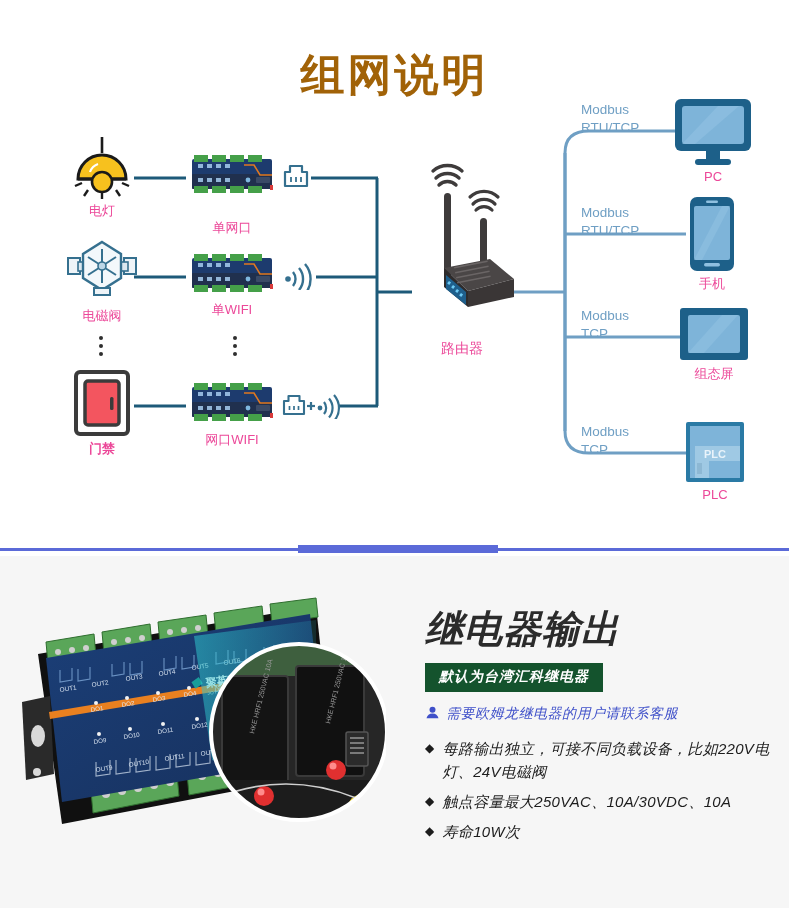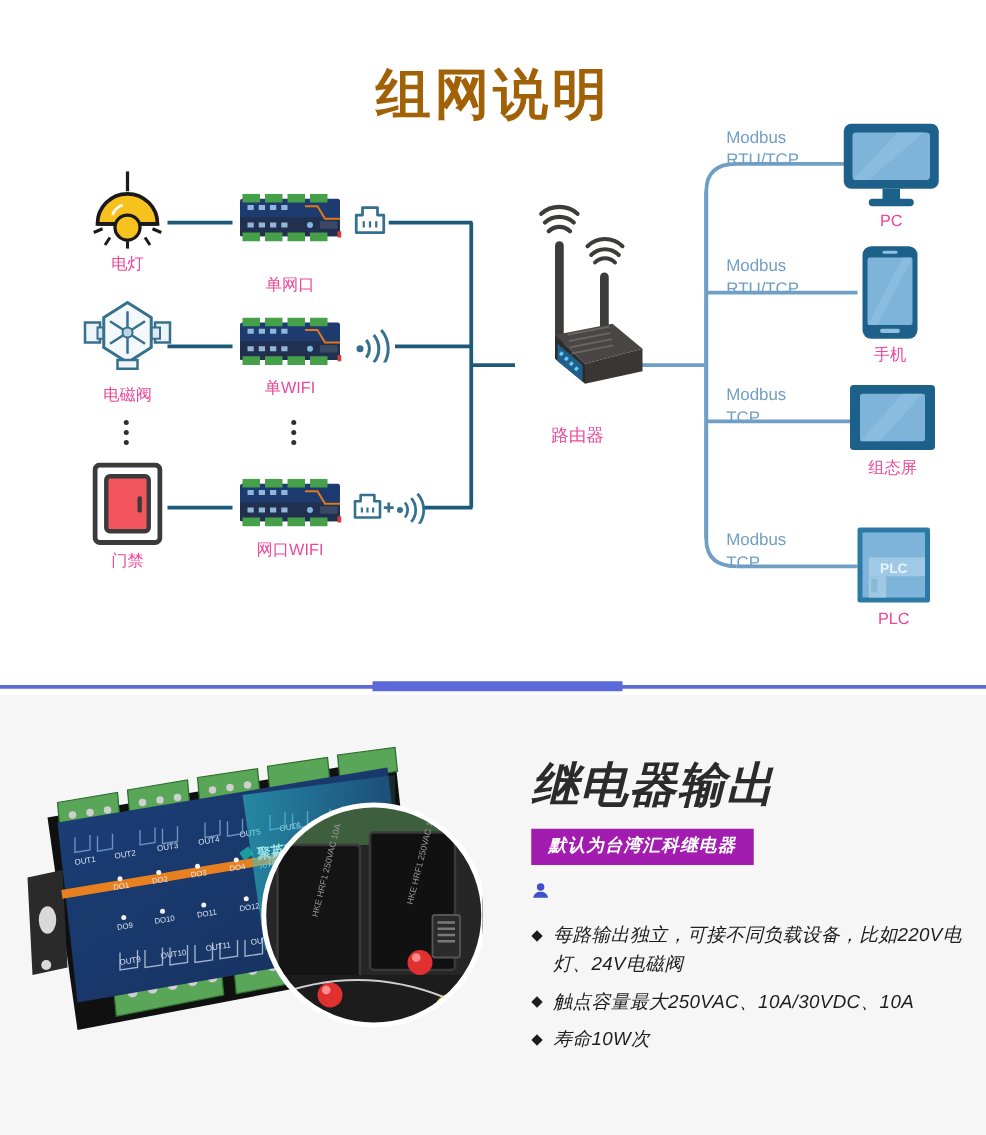--- a/index.html
+++ b/index.html
@@ -63,21 +63,21 @@
   .product-photo { position:absolute; left:16px; top:28px; width:370px; height:250px; }
 
   .bottom-copy { position:absolute; left:425px; top:50px; width:360px;font-style:italic; }
 
   .section-title {
     font-size: 38px; font-weight: bold; color:#2b2b2b; letter-spacing:1px;
     line-height: 46px;
   }
   .badge {
     display:inline-block; margin-top:11px;
-    background:#a21caf; color:#fff;
+    background:#14532d; color:#fff;
     font-size:14px; font-weight:bold;
     padding:5px 14px 6px 14px; letter-spacing:1px;
   }
   .service-line {
     margin-top:13px; font-size:14px; color:#3f50c9;
     display:flex; align-items:center; gap:6px; letter-spacing:.5px;
   }
   .bullets { margin-top:14px; }
   .bullet {
     display:flex; align-items:flex-start; gap:8px;
@@ -162,21 +162,21 @@
           <i></i>
       </div>
 
       <div class="icon-box" style="left:74px; top:275px; width:56px; height:66px;">
         <svg viewBox="0 0 56 66" width="56" height="66">
           <rect x="2" y="2" width="52" height="62" rx="4" fill="#fff" stroke="#3b3b3b" stroke-width="4"></rect>
           <rect x="11" y="11" width="34" height="44" rx="3" fill="#f3555f" stroke="#3b3b3b" stroke-width="3.5"></rect>
           <rect x="36" y="27" width="3.5" height="13" rx="1.5" fill="#3b3b3b"></rect>
         </svg>
       </div>
-      <div class="nd-label" style="left:70px; top:345px; width:64px;">门禁</div>
+      <div class="nd-label" style="left:70px; top:345px; width:64px;font-weight:bold;">门禁</div>
 
       <div class="board" style="left:188px; top:60px;">
         <svg viewBox="0 0 88 46" width="88" height="46">
           <rect x="4" y="4" width="80" height="30" rx="2" fill="#1d3b6e"></rect>
           <rect x="4" y="19" width="80" height="15" rx="1" fill="#20304e"></rect>
           <g fill="#45a049">
             <rect x="6" y="0" width="14" height="7"></rect>
               <rect x="24" y="0" width="14" height="7"></rect>
             <rect x="42" y="0" width="14" height="7"></rect>
               <rect x="60" y="0" width="14" height="7"></rect>
@@ -592,20 +592,21 @@
       <div class="section-title">继电器输出</div>
       <div class="badge">默认为台湾汇科继电器</div>
 
       <div class="service-line">
         <span>
           <svg viewBox="0 0 16 16" width="15" height="15">
             <circle cx="8" cy="5" r="3.2" fill="#3f50c9"></circle>
             <path d="M1.6 14 A6.6 6.6 0 0 1 14.4 14 Z" fill="#3f50c9"></path>
           </svg>
         </span>
+        <span>需要欧姆龙继电器的用户请联系客服</span>
       </div>
 
       <div class="bullets">
         <div class="bullet">
           <span class="dia">◆</span>
           <span class="txt">每路输出独立，可接不同负载设备，比如220V电灯、24V电磁阀</span>
         </div>
         <div class="bullet">
           <span class="dia">◆</span>
           <span class="txt">触点容量最大250VAC、10A/30VDC、10A</span>

